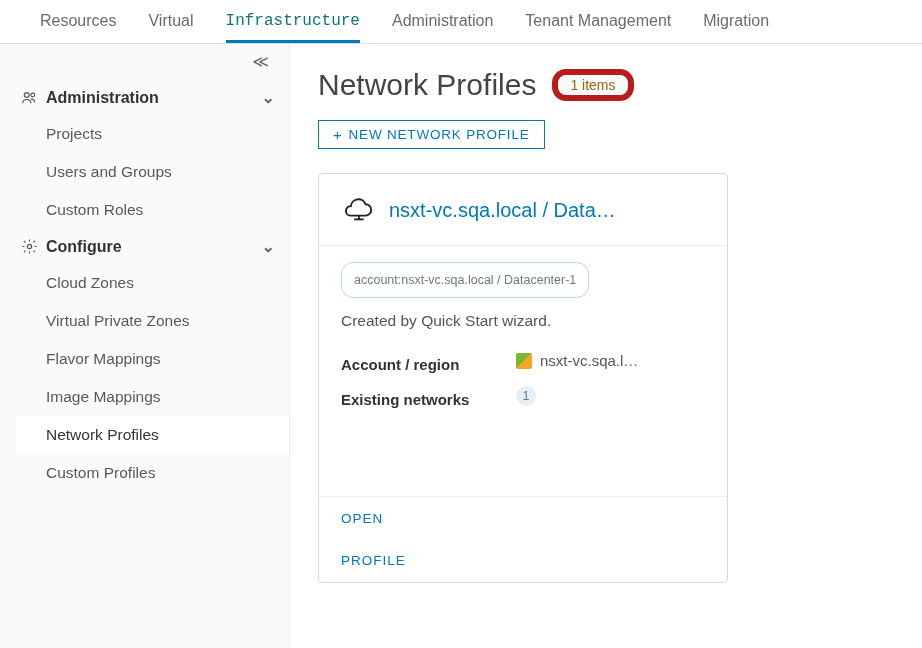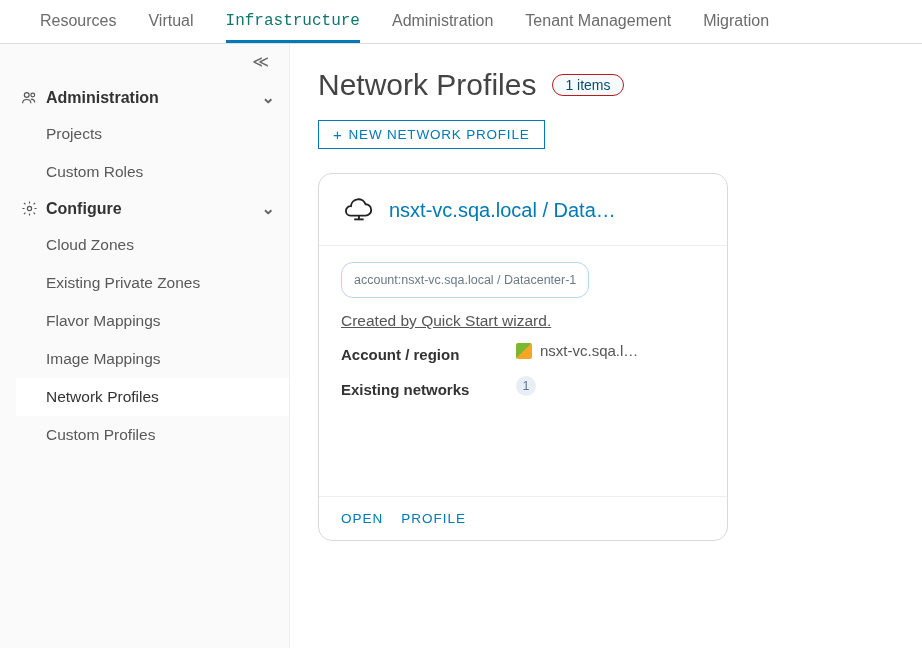--- a/index.html
+++ b/index.html
@@ -100,22 +100,22 @@
     align-items: center;
     gap: 16px;
     margin-bottom: 18px;
   }
   .page-title {
     font-size: 30px;
     font-weight: 400;
     color: #444;
   }
   .items-badge {
-    border: 1px solid #b91c1c;
-    color: #0c4a6e;
+    border: 6px solid #b91c1c;
+    color: #a16207;
     border-radius: 14px;
     padding: 2px 12px;
     font-size: 14px;
     background: #f5fbfd;
   }
 
   .btn-outline {
     border: 1px solid #0079b8;
     color: #0079b8;
     background: #fff;
@@ -126,21 +126,21 @@
     display: inline-flex;
     align-items: center;
     gap: 6px;
   }
   .btn-outline .plus { font-size: 15px; line-height: 1; }
 
   .card {
     margin-top: 24px;
     width: 410px;
     border: 1px solid #d9d9d9;
-    border-radius: 14px;
+    border-radius: 4px;
   }
   .card-header {
     display: flex;
     align-items: center;
     gap: 14px;
     padding: 20px 22px 18px 22px;
     border-bottom: 1px solid #eee;
   }
   .cloud-icon { flex: 0 0 34px; }
   .card-title {
@@ -160,22 +160,21 @@
     border: 1px solid #b8d6e6;
     color: #6a7a85;
     border-radius: 12px;
     padding: 10px 12px;
     font-size: 12.5px;
     margin-bottom: 14px;
   }
   .card-desc {
     color: #555;
     font-size: 15.5px;
-    margin-bottom: 8px;
-    text-decoration: underline;
+    margin-bottom: 18px;
   }
   .kv-row {
     display: flex;
     align-items: center;
     font-size: 15px;
     color: #333;
     margin-bottom: 10px;
   }
   .kv-row .k { width: 175px; font-weight: 600; margin-top: 8px; }
   .kv-row .v { display: flex; align-items: center; gap: 8px; color: #555; max-width: 170px; white-space: nowrap; overflow: hidden; text-overflow: ellipsis; }
@@ -191,21 +190,22 @@
     width: 16px; height: 16px;
     background: linear-gradient(135deg, #7ab82e 50%, #f5a623 50%);
     border-radius: 2px;
     flex-shrink: 0;
   }
 
   .card-footer {
     border-top: 1px solid #eee;
     padding: 14px 22px;
     display: flex;
-    gap: 18px;
+    gap: 27px;
+    flex-direction: column;
   }
   .link-btn {
     color: #0079b8;
     font-size: 13.5px;
     letter-spacing: 1px;
     cursor: pointer;
   }
 </style>
 </head>
 <body>
@@ -233,34 +233,35 @@
             <circle cx="9" cy="8" r="3.2"></circle>
               <path d="M3.5 19c0-3 2.5-5 5.5-5s5.5 2 5.5 5"></path>
             <circle cx="17" cy="8" r="2.5"></circle>
               <path d="M14.5 13.5c2.4 0 5 1.6 5 4.5"></path>
           </svg>
         </span>
         <span>Administration</span>
         <span class="chev">⌄</span>
       </div>
       <div class="side-item">Projects</div>
+      <div class="side-item">Users and Groups</div>
       <div class="side-item">Custom Roles</div>
 
       <div class="side-section-hdr">
         <span class="hdr-icon">
           <svg width="17" height="17" viewBox="0 0 24 24" fill="none" stroke="#555" stroke-width="1.6">
             <circle cx="12" cy="12" r="3"></circle>
             <path d="M12 2v3M12 19v3M4.2 4.2l2.1 2.1M17.7 17.7l2.1 2.1M2 12h3M19 12h3M4.2 19.8l2.1-2.1M17.7 6.3l2.1-2.1"></path>
           </svg>
         </span>
         <span>Configure</span>
         <span class="chev">⌄</span>
       </div>
       <div class="side-item">Cloud Zones</div>
-      <div class="side-item">Existing Private Zones</div>
+      <div class="side-item">Virtual Private Zones</div>
       <div class="side-item">Flavor Mappings</div>
       <div class="side-item">Image Mappings</div>
       <div class="side-item active">Network Profiles</div>
       <div class="side-item">Custom Profiles</div>
     </div>
   </div>
 
   <div class="main">
     <div class="page-title-row">
       <div class="page-title">Network Profiles</div>

